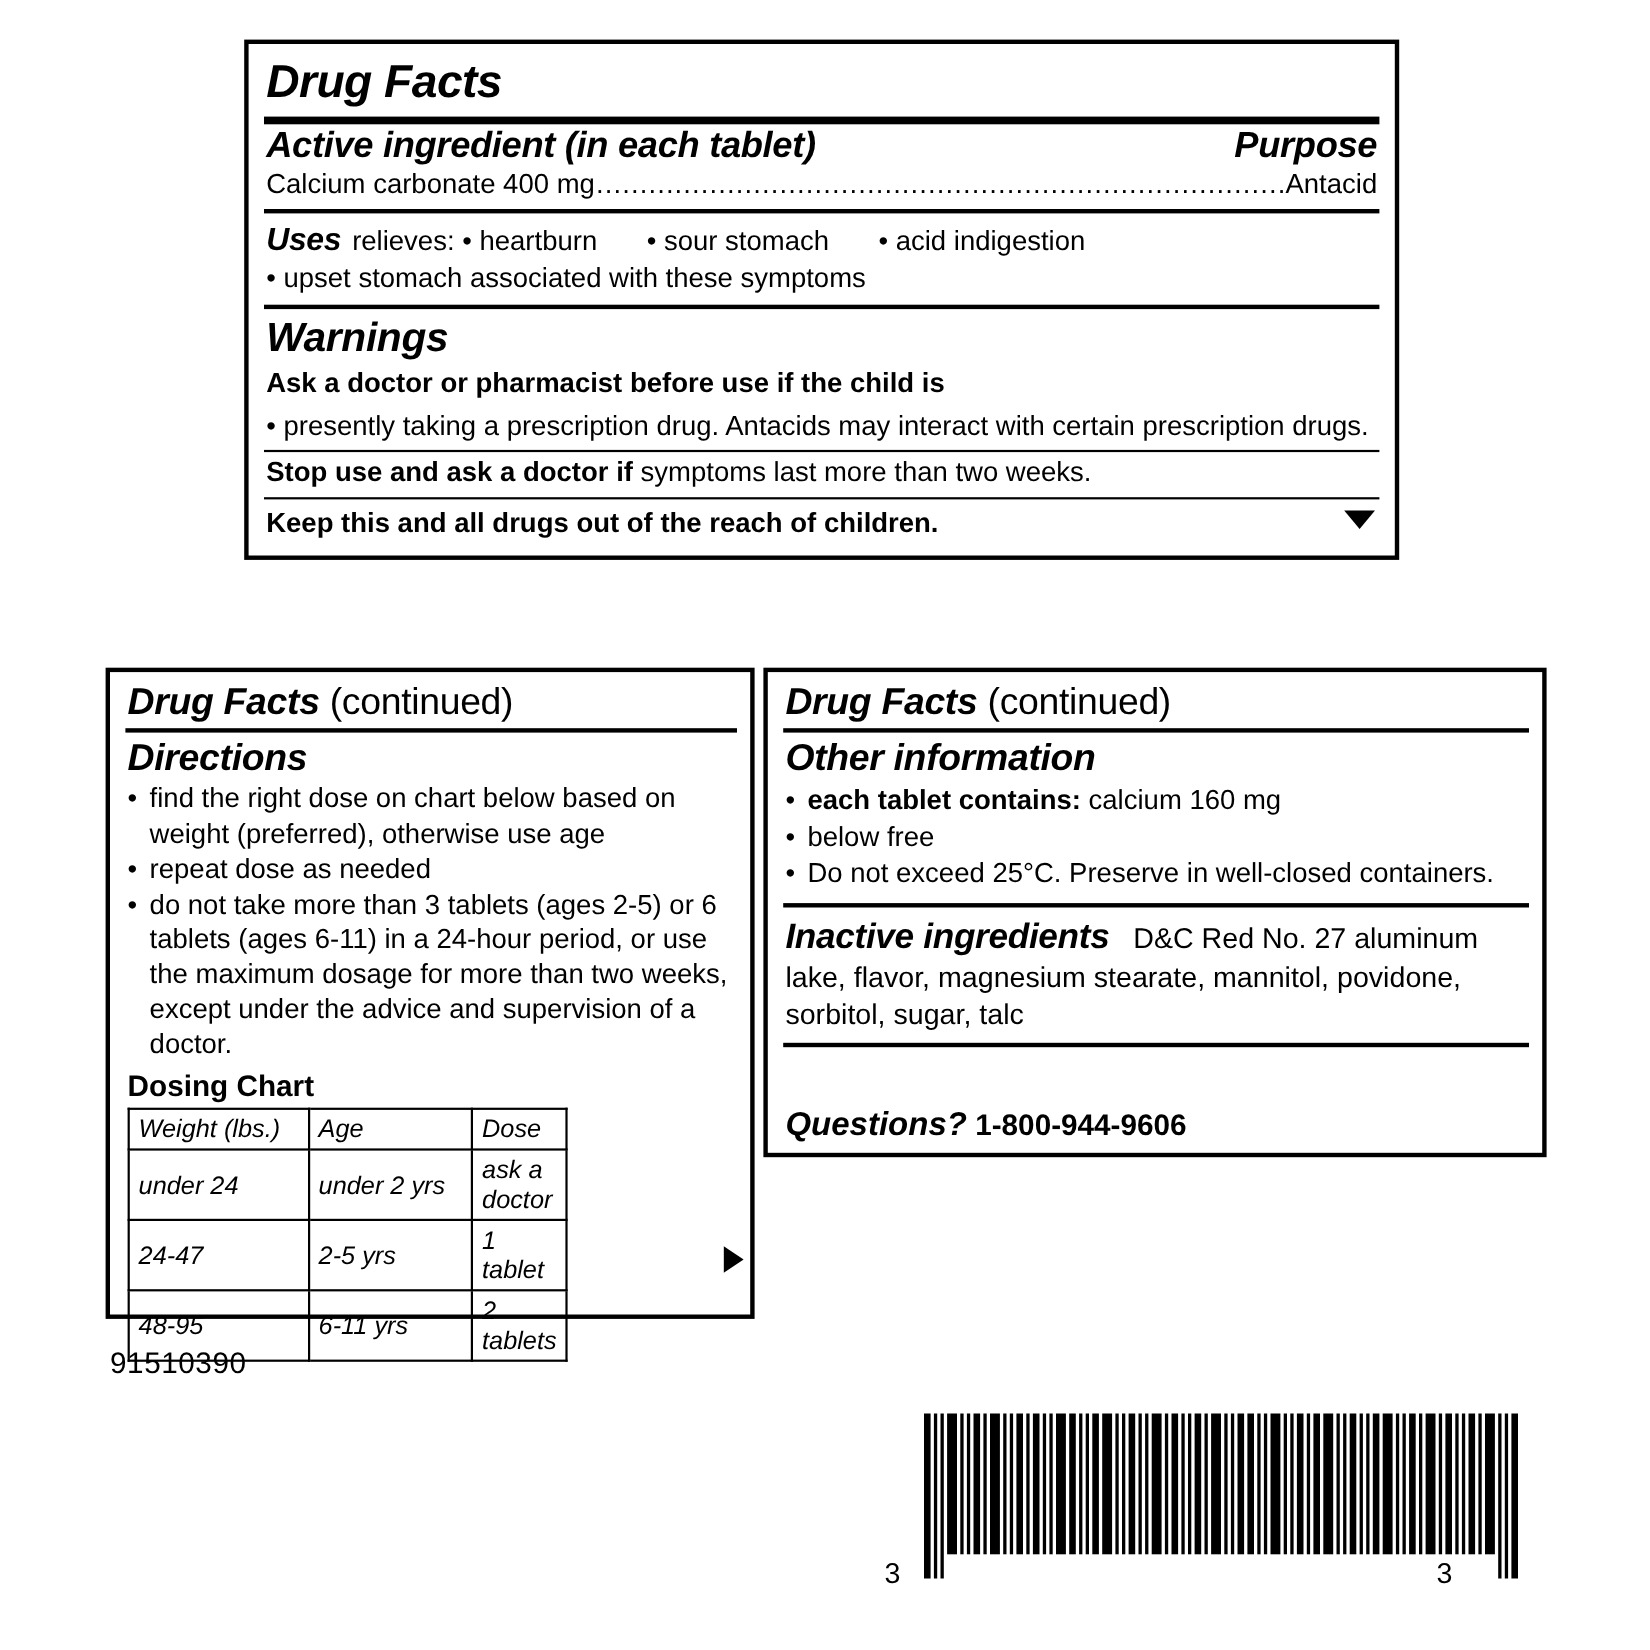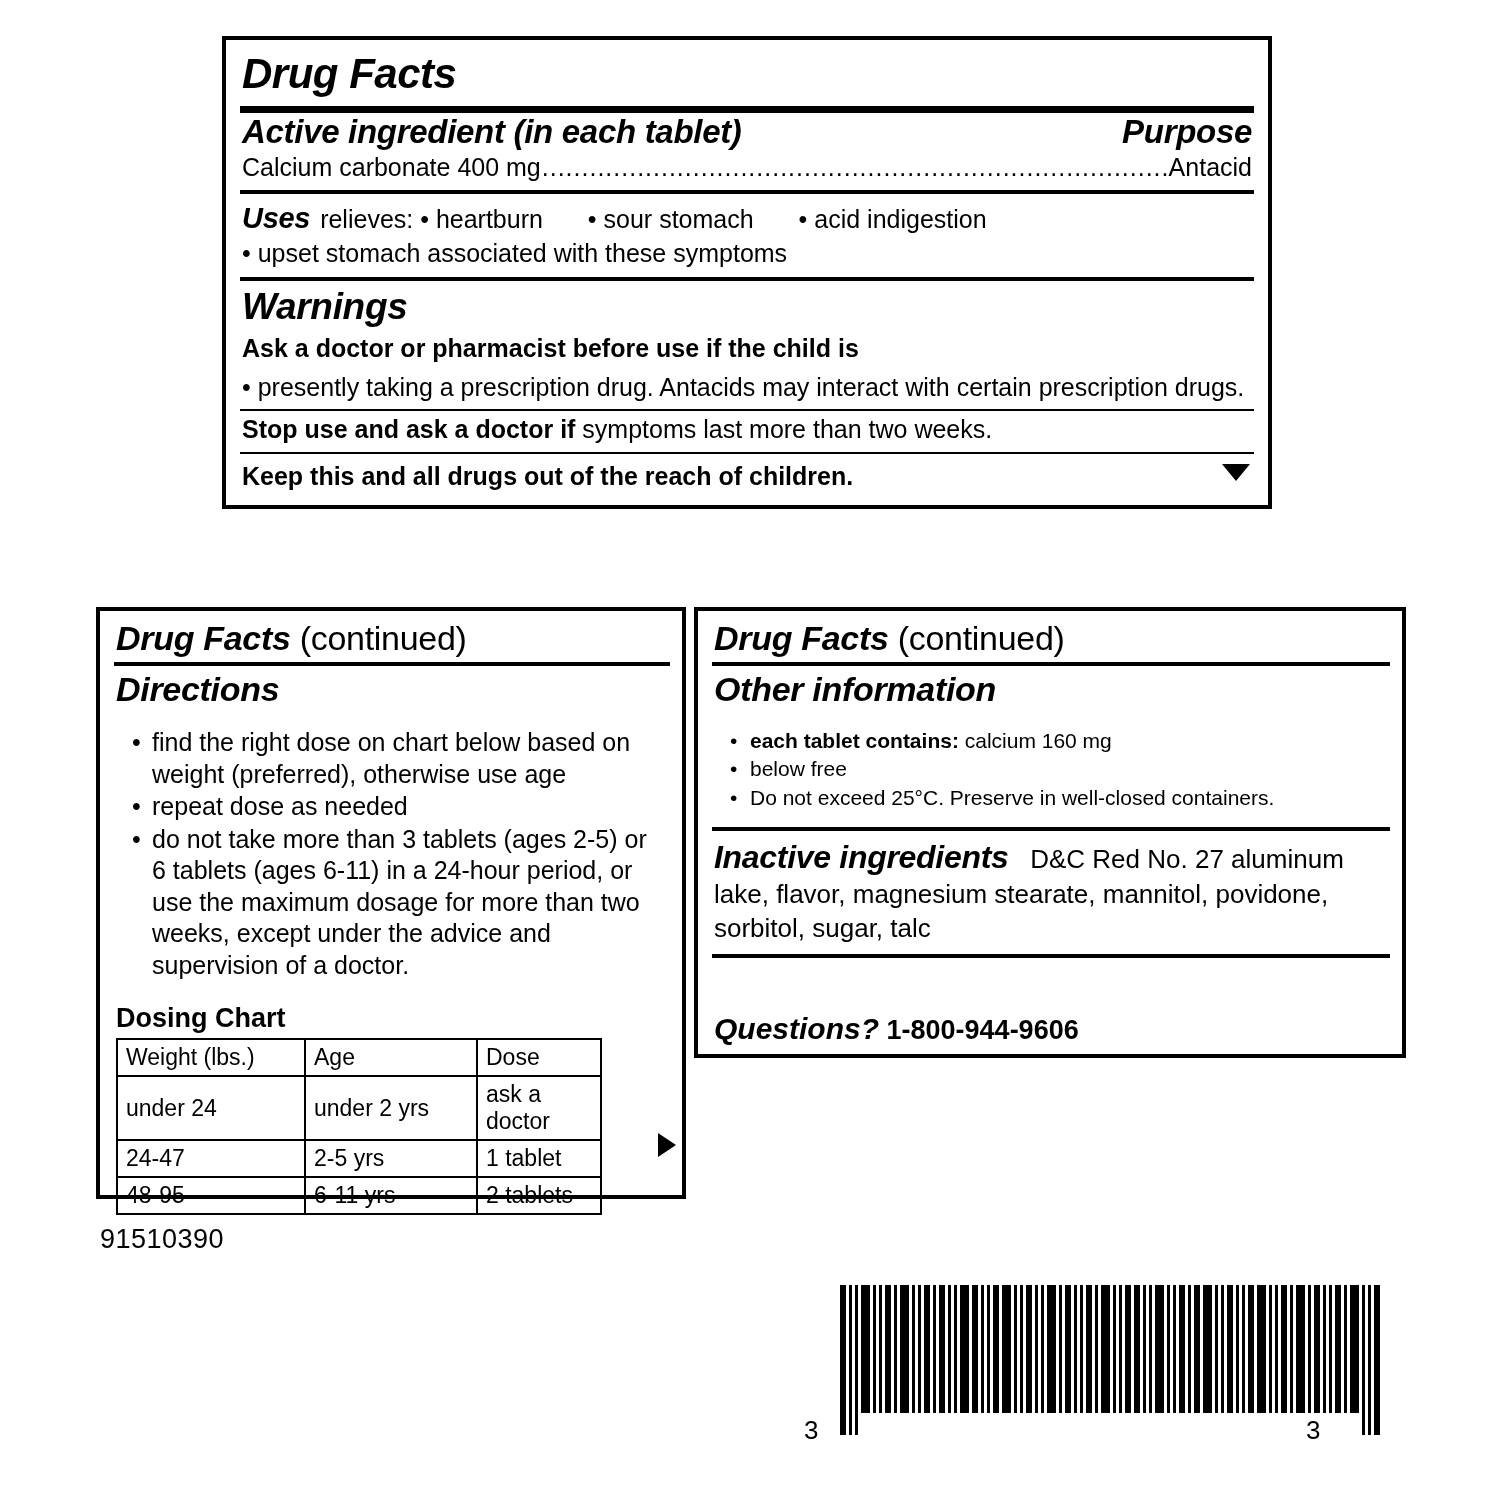--- a/index.html
+++ b/index.html
@@ -145,32 +145,33 @@
     position: relative;
     padding-left: 20px;
     margin-bottom: 1px;
   }
   .bullets li:before {
     content: "•";
     position: absolute;
     left: 0;
     top: 0;
   }
-  ul.bullets { margin: 16px; padding-left: 2px; }
+  ul.bullets { margin: 0; padding-left: 2px; }
 
   .chart-head {
     font-size: 27px;
     font-weight: bold;
     padding: 6px 2px 4px 2px;
   }
   table.dosing {
     border-collapse: collapse;
-    width: 486px;
+    width: 400px;
     font-size: 23px;
     margin-left: 2px;
+    font-style: italic;
   }
   table.dosing td, table.dosing th {
     border: 2px solid #000;
     padding: 4px 8px;
     text-align: left;
     font-weight: normal;
   }
   table.dosing td.c1, table.dosing th.c1 { width: 170px; }
   table.dosing td.c2, table.dosing th.c2 { width: 154px; }
 
@@ -195,21 +196,21 @@
   
   .panel-br {
     position: absolute;
     left: 694px;
     top: 607px;
     width: 712px;
     box-sizing: border-box;
     border: 4px solid #000;
     padding: 6px 12px 4px 14px;
   }
-  .oi-bullets { font-size: 21px; line-height: 1.3; }
+  .oi-bullets { font-size: 25px; line-height: 1.3; }
   .inactive-head {
     font-size: 32px;
     font-style: italic;
     font-weight: bold;
     letter-spacing: -0.3px;
   }
   .inactive-body { font-size: 26px; line-height: 1.3; }
   .questions {
     font-size: 27px;
     padding: 6px 2px 4px 2px;

